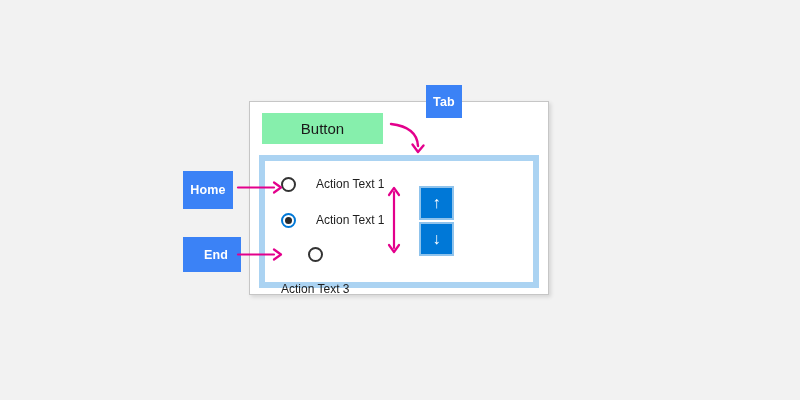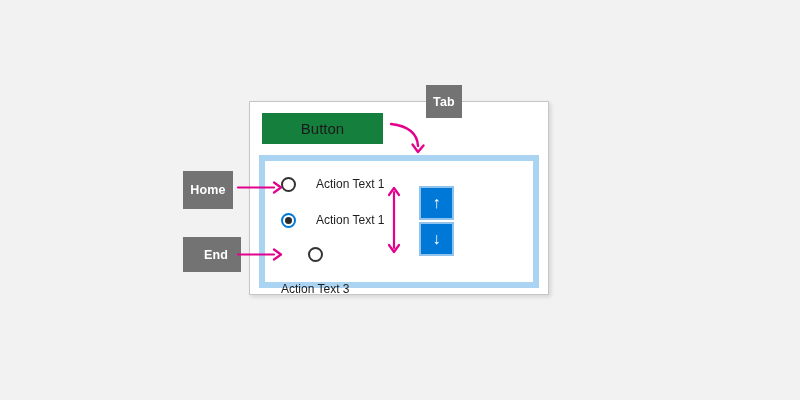--- a/index.html
+++ b/index.html
@@ -7,30 +7,30 @@
     position:relative; width:800px; height:400px;
     background:#f2f2f2; overflow:hidden;
     font-family:"Liberation Sans", sans-serif;
   }
   .panel {
     position:absolute; left:249px; top:101px; width:300px; height:194px;
     background:#ffffff; border:1px solid #c6c6c6; box-sizing:border-box;
     box-shadow:2px 2px 4px rgba(0,0,0,0.12);
   }
   .keycap {
-    position:absolute; background:#737373; color:#ffffff;
+    position:absolute; background:#3b82f6; color:#ffffff;
     display:flex; align-items:center; justify-content:center;
     font-size:12.5px; font-weight:700; letter-spacing:0.2px;
   }
   .keycap.tab  { left:426px; top:85px;  width:36px; height:33px; }
   .keycap.home { left:183px; top:171px; width:50px; height:38px; }
   .keycap.end  { left:183px; top:237px; width:50px; height:35px;padding-left:8px; }
   .gray-button {
     position:absolute; left:262px; top:113px; width:121px; height:31px;
-    background:#15803d; color:#1a1a1a; font-size:15px;
+    background:#86efac; color:#1a1a1a; font-size:15px;
     display:flex; align-items:center; justify-content:center;
   }
   .inner-panel {
     position:absolute; left:259px; top:155px; width:280px; height:133px;
     box-sizing:border-box; border:6px solid #abd3f2; background:#ffffff;
   }
   .radio-row {
     position:absolute; left:281px; height:18px;
     display:flex; align-items:center; gap:20px; cursor:default;
   }

